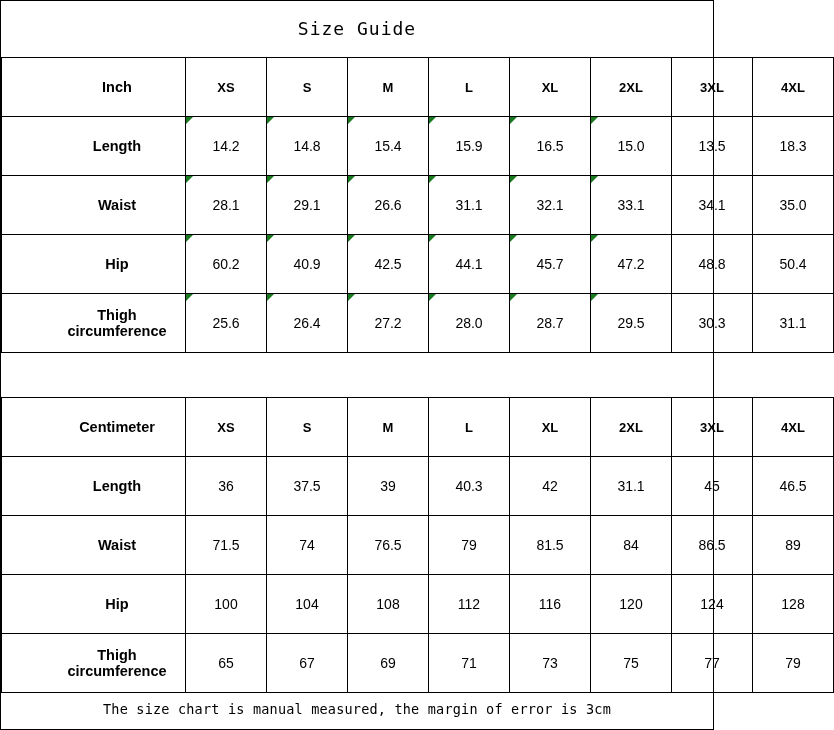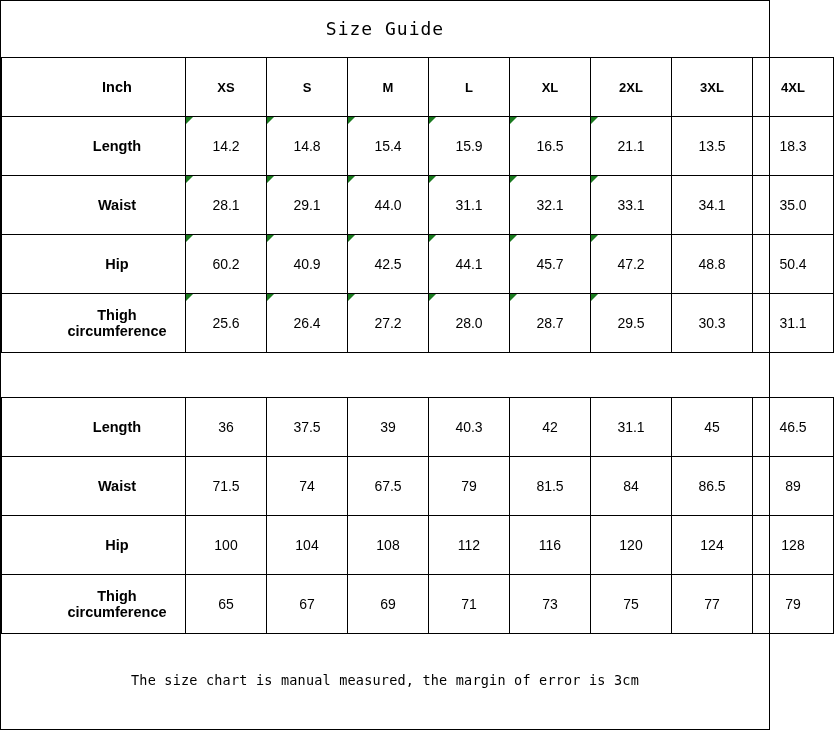--- a/index.html
+++ b/index.html
@@ -9,21 +9,21 @@
   body {
     width: 834px;
     height: 730px;
     background: #ffffff;
     font-family: "Liberation Sans", sans-serif;
     color: #000000;
     overflow: hidden;
   }
   .page {
     position: relative;
-    width: 770px;
+    width: 714px;
     height: 730px;
     box-sizing: border-box;
     border: 1px solid #000000;
     background: #ffffff;
     display: flex;
     flex-direction: column;
   }
   .title {
     height: 56px;
     line-height: 56px;
@@ -113,29 +113,29 @@
         <td class="colhead">3XL</td>
         <td class="colhead">4XL</td>
       </tr>
       <tr>
         <td class="rowhead">Length</td>
         <td class="mark">14.2</td>
         <td class="mark">14.8</td>
         <td class="mark">15.4</td>
         <td class="mark">15.9</td>
         <td class="mark">16.5</td>
-        <td class="mark">21.1</td>
+        <td class="mark">15.0</td>
         <td>13.5</td>
         <td>18.3</td>
       </tr>
       <tr>
         <td class="rowhead">Waist</td>
         <td class="mark">28.1</td>
         <td class="mark">29.1</td>
-        <td class="mark">44.0</td>
+        <td class="mark">26.6</td>
         <td class="mark">31.1</td>
         <td class="mark">32.1</td>
         <td class="mark">33.1</td>
         <td>34.1</td>
         <td>35.0</td>
       </tr>
       <tr>
         <td class="rowhead">Hip</td>
         <td class="mark">60.2</td>
         <td class="mark">40.9</td>
@@ -169,35 +169,46 @@
         <col class="datacol">
         <col class="datacol">
         <col class="datacol">
       <col class="datacol">
         <col class="datacol">
         <col class="datacol">
         <col class="datacol">
     </colgroup>
     <tbody>
       <tr>
+        <td class="rowhead">Centimeter</td>
+        <td class="colhead">XS</td>
+        <td class="colhead">S</td>
+        <td class="colhead">M</td>
+        <td class="colhead">L</td>
+        <td class="colhead">XL</td>
+        <td class="colhead">2XL</td>
+        <td class="colhead">3XL</td>
+        <td class="colhead">4XL</td>
+      </tr>
+      <tr>
         <td class="rowhead">Length</td>
         <td>36</td>
         <td>37.5</td>
         <td>39</td>
         <td>40.3</td>
         <td>42</td>
         <td>31.1</td>
         <td>45</td>
         <td>46.5</td>
       </tr>
       <tr>
         <td class="rowhead">Waist</td>
         <td>71.5</td>
         <td>74</td>
-        <td>67.5</td>
+        <td>76.5</td>
         <td>79</td>
         <td>81.5</td>
         <td>84</td>
         <td>86.5</td>
         <td>89</td>
       </tr>
       <tr>
         <td class="rowhead">Hip</td>
         <td>100</td>
         <td>104</td>

